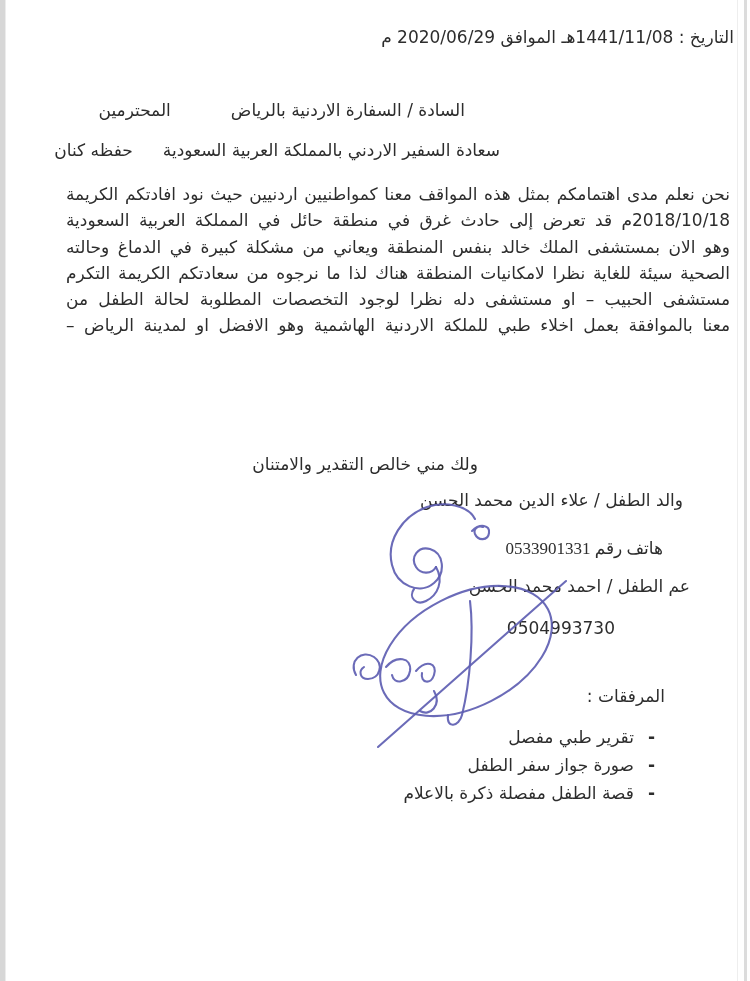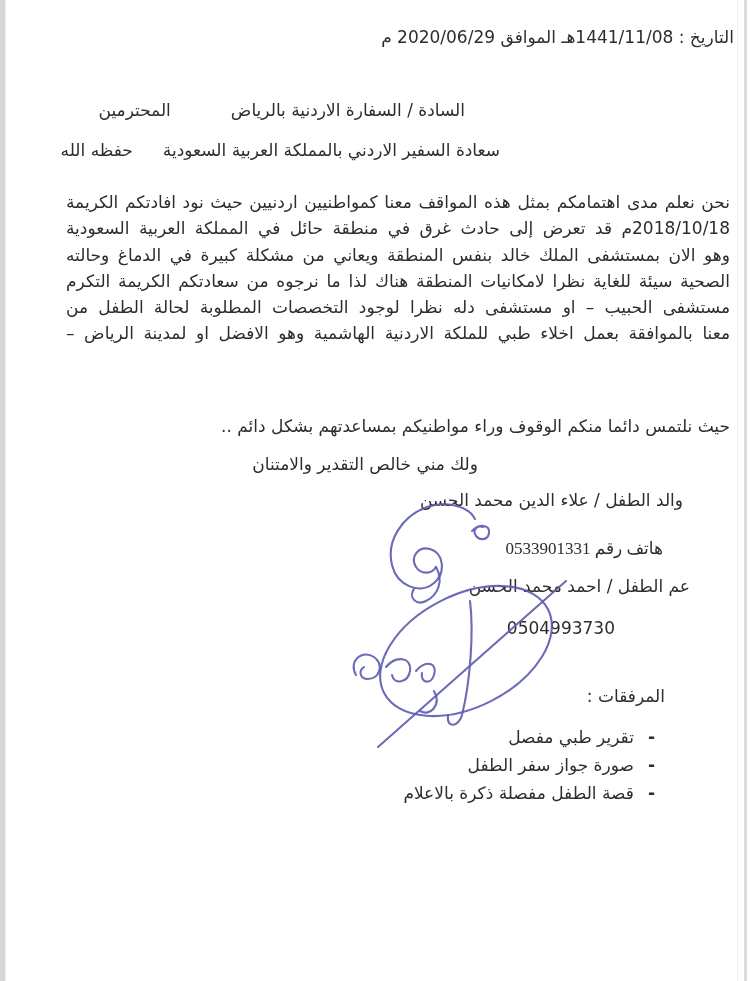--- a/index.html
+++ b/index.html
@@ -19,21 +19,21 @@
   .txt{position:absolute;font-size:17px;line-height:24px;white-space:nowrap;color:#2d2d2d;}
 
   .date-line{top:25px;right:16px;letter-spacing:0.2px;margin-left:12px;}
 
   .addr-row{position:absolute;display:flex;direction:rtl;align-items:baseline;font-size:17px;white-space:nowrap;}
   .addr-row-1{top:100px;right:285px;gap:60px;}
   .addr-row-2{top:140px;right:250px;gap:30px;}
 
   .body-block{
     position:absolute;top:181px;right:20px;left:66px;
-    font-size:17px;line-height:26.3px;direction:rtl;margin-top:8px;
+    font-size:17px;line-height:26.3px;direction:rtl;
   }
   .pline{text-align:justify;text-align-last:justify;}
   .pline.last{text-align-last:right;}
 
   .request-line{top:414px;right:20px;}
   .salutation-line{top:452px;right:272px;}
   .father-line{top:488px;right:67px;}
   .phone1-line{top:537px;right:87px;font-family:Liberation Serif, serif;}
   .uncle-line{top:574px;right:60px;}
   .phone2-line{top:616px;right:135px;}
@@ -59,33 +59,32 @@
 
   <div class="txt date-line">التاريخ : 1441/11/08هـ الموافق 2020/06/29 م</div>
 
   <div class="addr-row addr-row-1">
     <span>السادة / السفارة الاردنية بالرياض</span>
     <span>المحترمين</span>
   </div>
 
   <div class="addr-row addr-row-2">
     <span>سعادة السفير الاردني بالمملكة العربية السعودية</span>
-    <span>حفظه الله</span>
+    <span>حفظه كنان</span>
   </div>
 
   <div class="body-block">
     <div class="pline">نحن نعلم مدى اهتمامكم بمثل هذه المواقف معنا كمواطنيين اردنيين حيث نود افادتكم الكريمة</div>
     <div class="pline">2018/10/18م قد تعرض إلى حادث غرق في منطقة حائل في المملكة العربية السعودية</div>
     <div class="pline">وهو الان بمستشفى الملك خالد بنفس المنطقة ويعاني من مشكلة كبيرة في الدماغ وحالته</div>
     <div class="pline">الصحية سيئة للغاية نظرا لامكانيات المنطقة هناك لذا ما نرجوه من سعادتكم الكريمة التكرم</div>
     <div class="pline">مستشفى الحبيب – او مستشفى دله نظرا لوجود التخصصات المطلوبة لحالة الطفل من</div>
     <div class="pline">معنا بالموافقة بعمل اخلاء طبي للملكة الاردنية الهاشمية وهو الافضل او لمدينة الرياض –</div>
   </div>
 
-  <div class="txt request-line">حيث نلتمس دائما منكم الوقوف وراء مواطنيكم بمساعدتهم بشكل دائم ..</div>
 
   <div class="txt salutation-line">ولك مني خالص التقدير والامتنان</div>
 
   <div class="txt father-line">والد الطفل / علاء الدين محمد الحسن</div>
 
   <div class="txt phone1-line">هاتف رقم 0533901331</div>
 
   <div class="txt uncle-line">عم الطفل / احمد محمد الحسن</div>
 
   <div class="txt phone2-line">0504993730</div>

